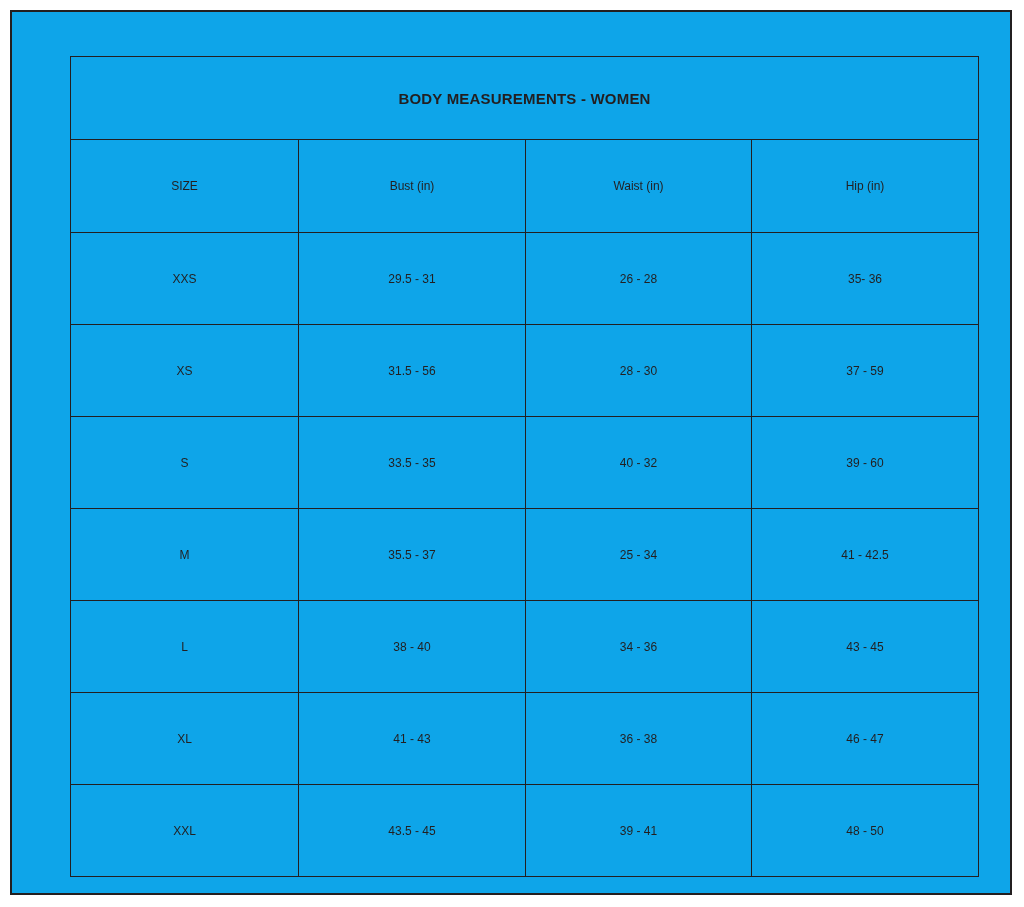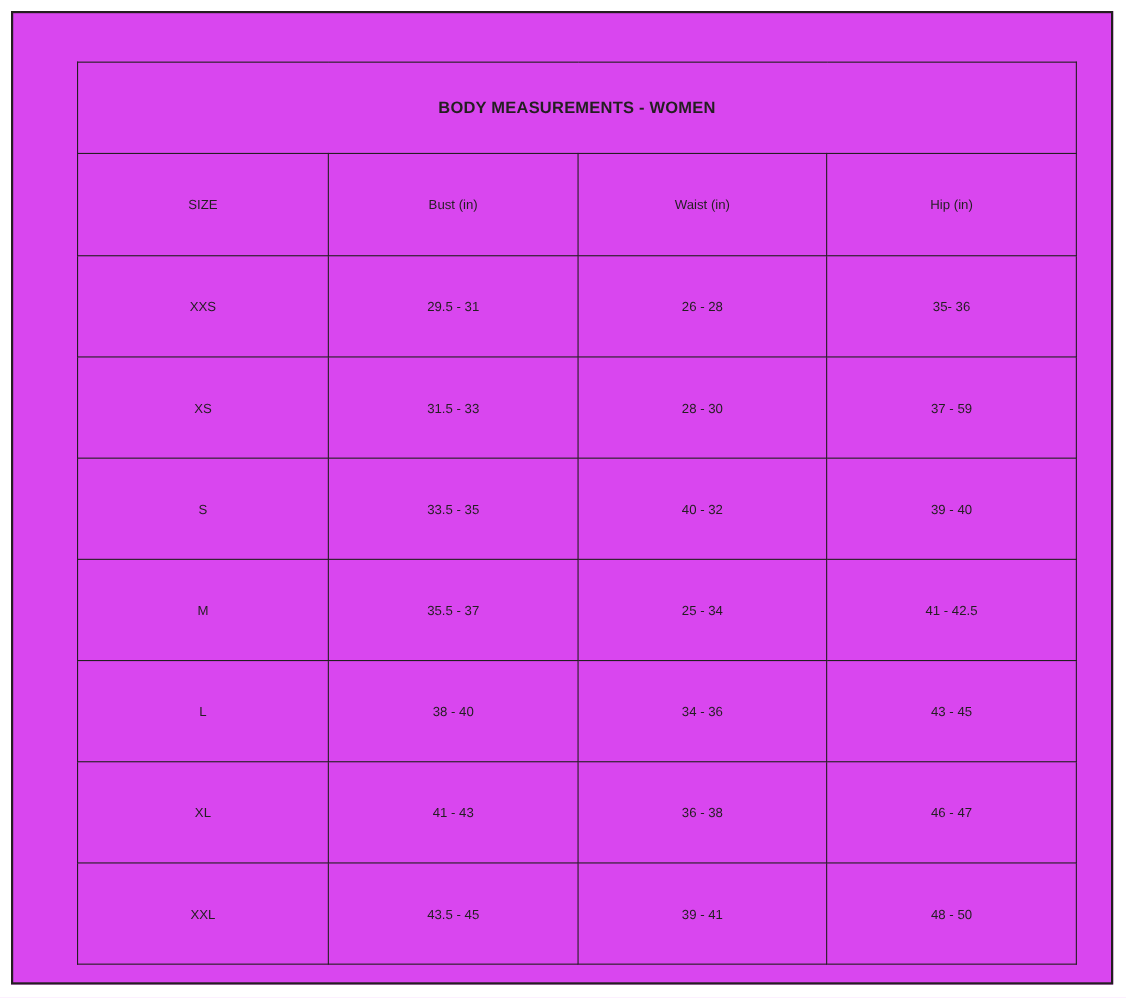--- a/index.html
+++ b/index.html
@@ -15,21 +15,21 @@
     position: relative;
   }
   .page-frame {
     position: absolute;
     left: 10px;
     top: 10px;
     width: 1002px;
     height: 885px;
     border: 2px solid #231f20;
     box-sizing: border-box;
-    background: #d946ef;
+    background: #0ea5e9;
   }
   .table-wrap {
     position: absolute;
     left: 58px;
     top: 44px;
     width: 908px;
     height: 812px;
   }
   table.size-table {
     width: 100%;
@@ -89,29 +89,29 @@
         </tr>
 
         <tr class="data-row">
           <td>XXS</td>
           <td>29.5 - 31</td>
           <td>26 - 28</td>
           <td>35- 36</td>
         </tr>
         <tr class="data-row">
           <td>XS</td>
-          <td>31.5 - 33</td>
+          <td>31.5 - 56</td>
           <td>28 - 30</td>
           <td>37 - 59</td>
         </tr>
         <tr class="data-row">
           <td>S</td>
           <td>33.5 - 35</td>
           <td>40 - 32</td>
-          <td>39 - 40</td>
+          <td>39 - 60</td>
         </tr>
         <tr class="data-row">
           <td>M</td>
           <td>35.5 - 37</td>
           <td>25 - 34</td>
           <td>41 - 42.5</td>
         </tr>
         <tr class="data-row">
           <td>L</td>
           <td>38 - 40</td>

